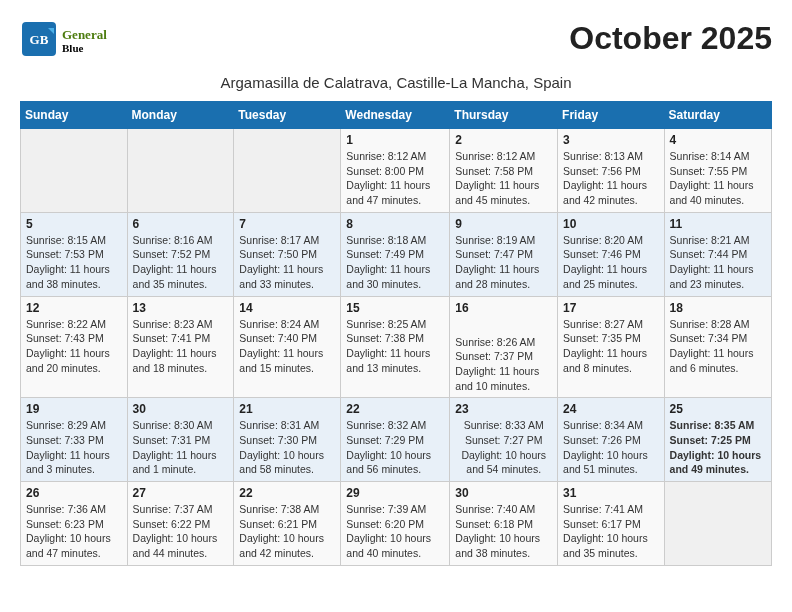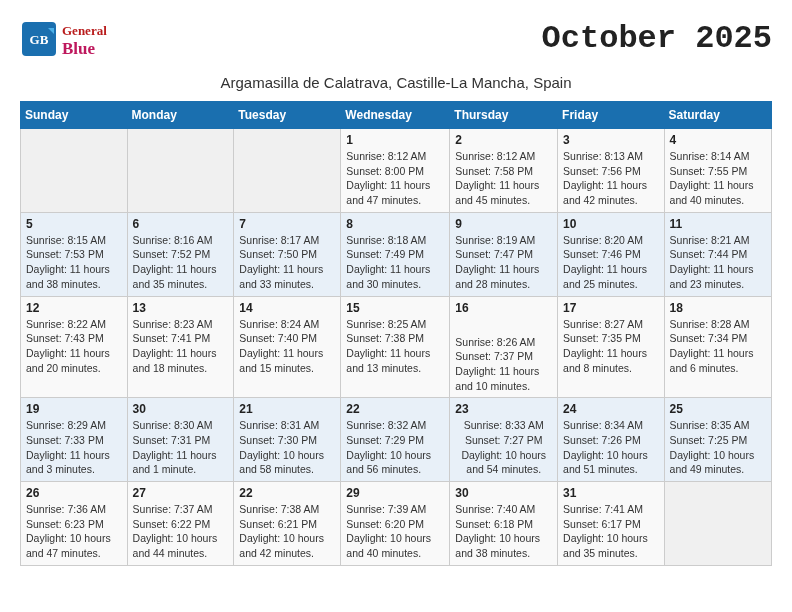--- a/index.html
+++ b/index.html
@@ -12,21 +12,20 @@
     }
     .header-logo {
       display: flex;
       align-items: center;
       margin-bottom: 8px;
       font-family: Liberation Serif, serif;
     }
     .title-section {
       text-align: center;
       margin-bottom: 12px;
-      font-family: Liberation Mono, monospace;
     }
     .month-title {
       font-size: 32px;
       font-weight: bold;
       color: #222;
     }
     .location-title {
       font-size: 15px;
       color: #333;
       text-align: center;
@@ -86,22 +85,22 @@
 <div class="top-bar">
   <div class="header-logo">
     <div>
       <svg width="38" height="38" viewBox="0 0 38 38">
         <rect x="2" y="2" width="34" height="34" rx="4" fill="#1a6faf"></rect>
         <text x="19" y="24" text-anchor="middle" fill="white" font-size="13" font-weight="bold">GB</text>
         <polygon points="28,8 34,14 34,8" fill="#4ab0e8"></polygon>
       </svg>
     </div>
     <div style="margin-left:4px; line-height:1.2;">
-      <div style="font-size:13px; font-weight:bold; color:#b91c1c;">General</div>
-      <div style="font-size:17px; font-weight:bold; color:#be185d;">Blue</div>
+      <div style="font-size:13px; font-weight:bold; color:#4d7c0f;">General</div>
+      <div style="font-size:11px; font-weight:bold; color:#000000;">Blue</div>
     </div>
   </div>
   <div class="title-section">
     <div class="month-title">October 2025</div>
   </div>
 </div>
 
 <div class="location-title">Argamasilla de Calatrava, Castille-La Mancha, Spain</div>
 
 <table>
@@ -266,21 +265,21 @@
 Daylight: 10 hours and 54 minutes.</div>
         </td>
         <td>
           <div class="day-number">24</div>
           <div class="day-info" style="white-space: pre-line;">Sunrise: 8:34 AM
 Sunset: 7:26 PM
 Daylight: 10 hours and 51 minutes.</div>
         </td>
         <td>
           <div class="day-number">25</div>
-          <div class="day-info" style="white-space: pre-line;">Sunrise: 8:35 AM
+          <div class="day-info" style="white-space: pre-line; font-weight: bold;">Sunrise: 8:35 AM
 Sunset: 7:25 PM
 Daylight: 10 hours and 49 minutes.</div>
         </td>
       </tr>
       <tr>
         <td>
           <div class="day-number">26</div>
           <div class="day-info" style="white-space: pre-line;">Sunrise: 7:36 AM
 Sunset: 6:23 PM
 Daylight: 10 hours and 47 minutes.</div>

